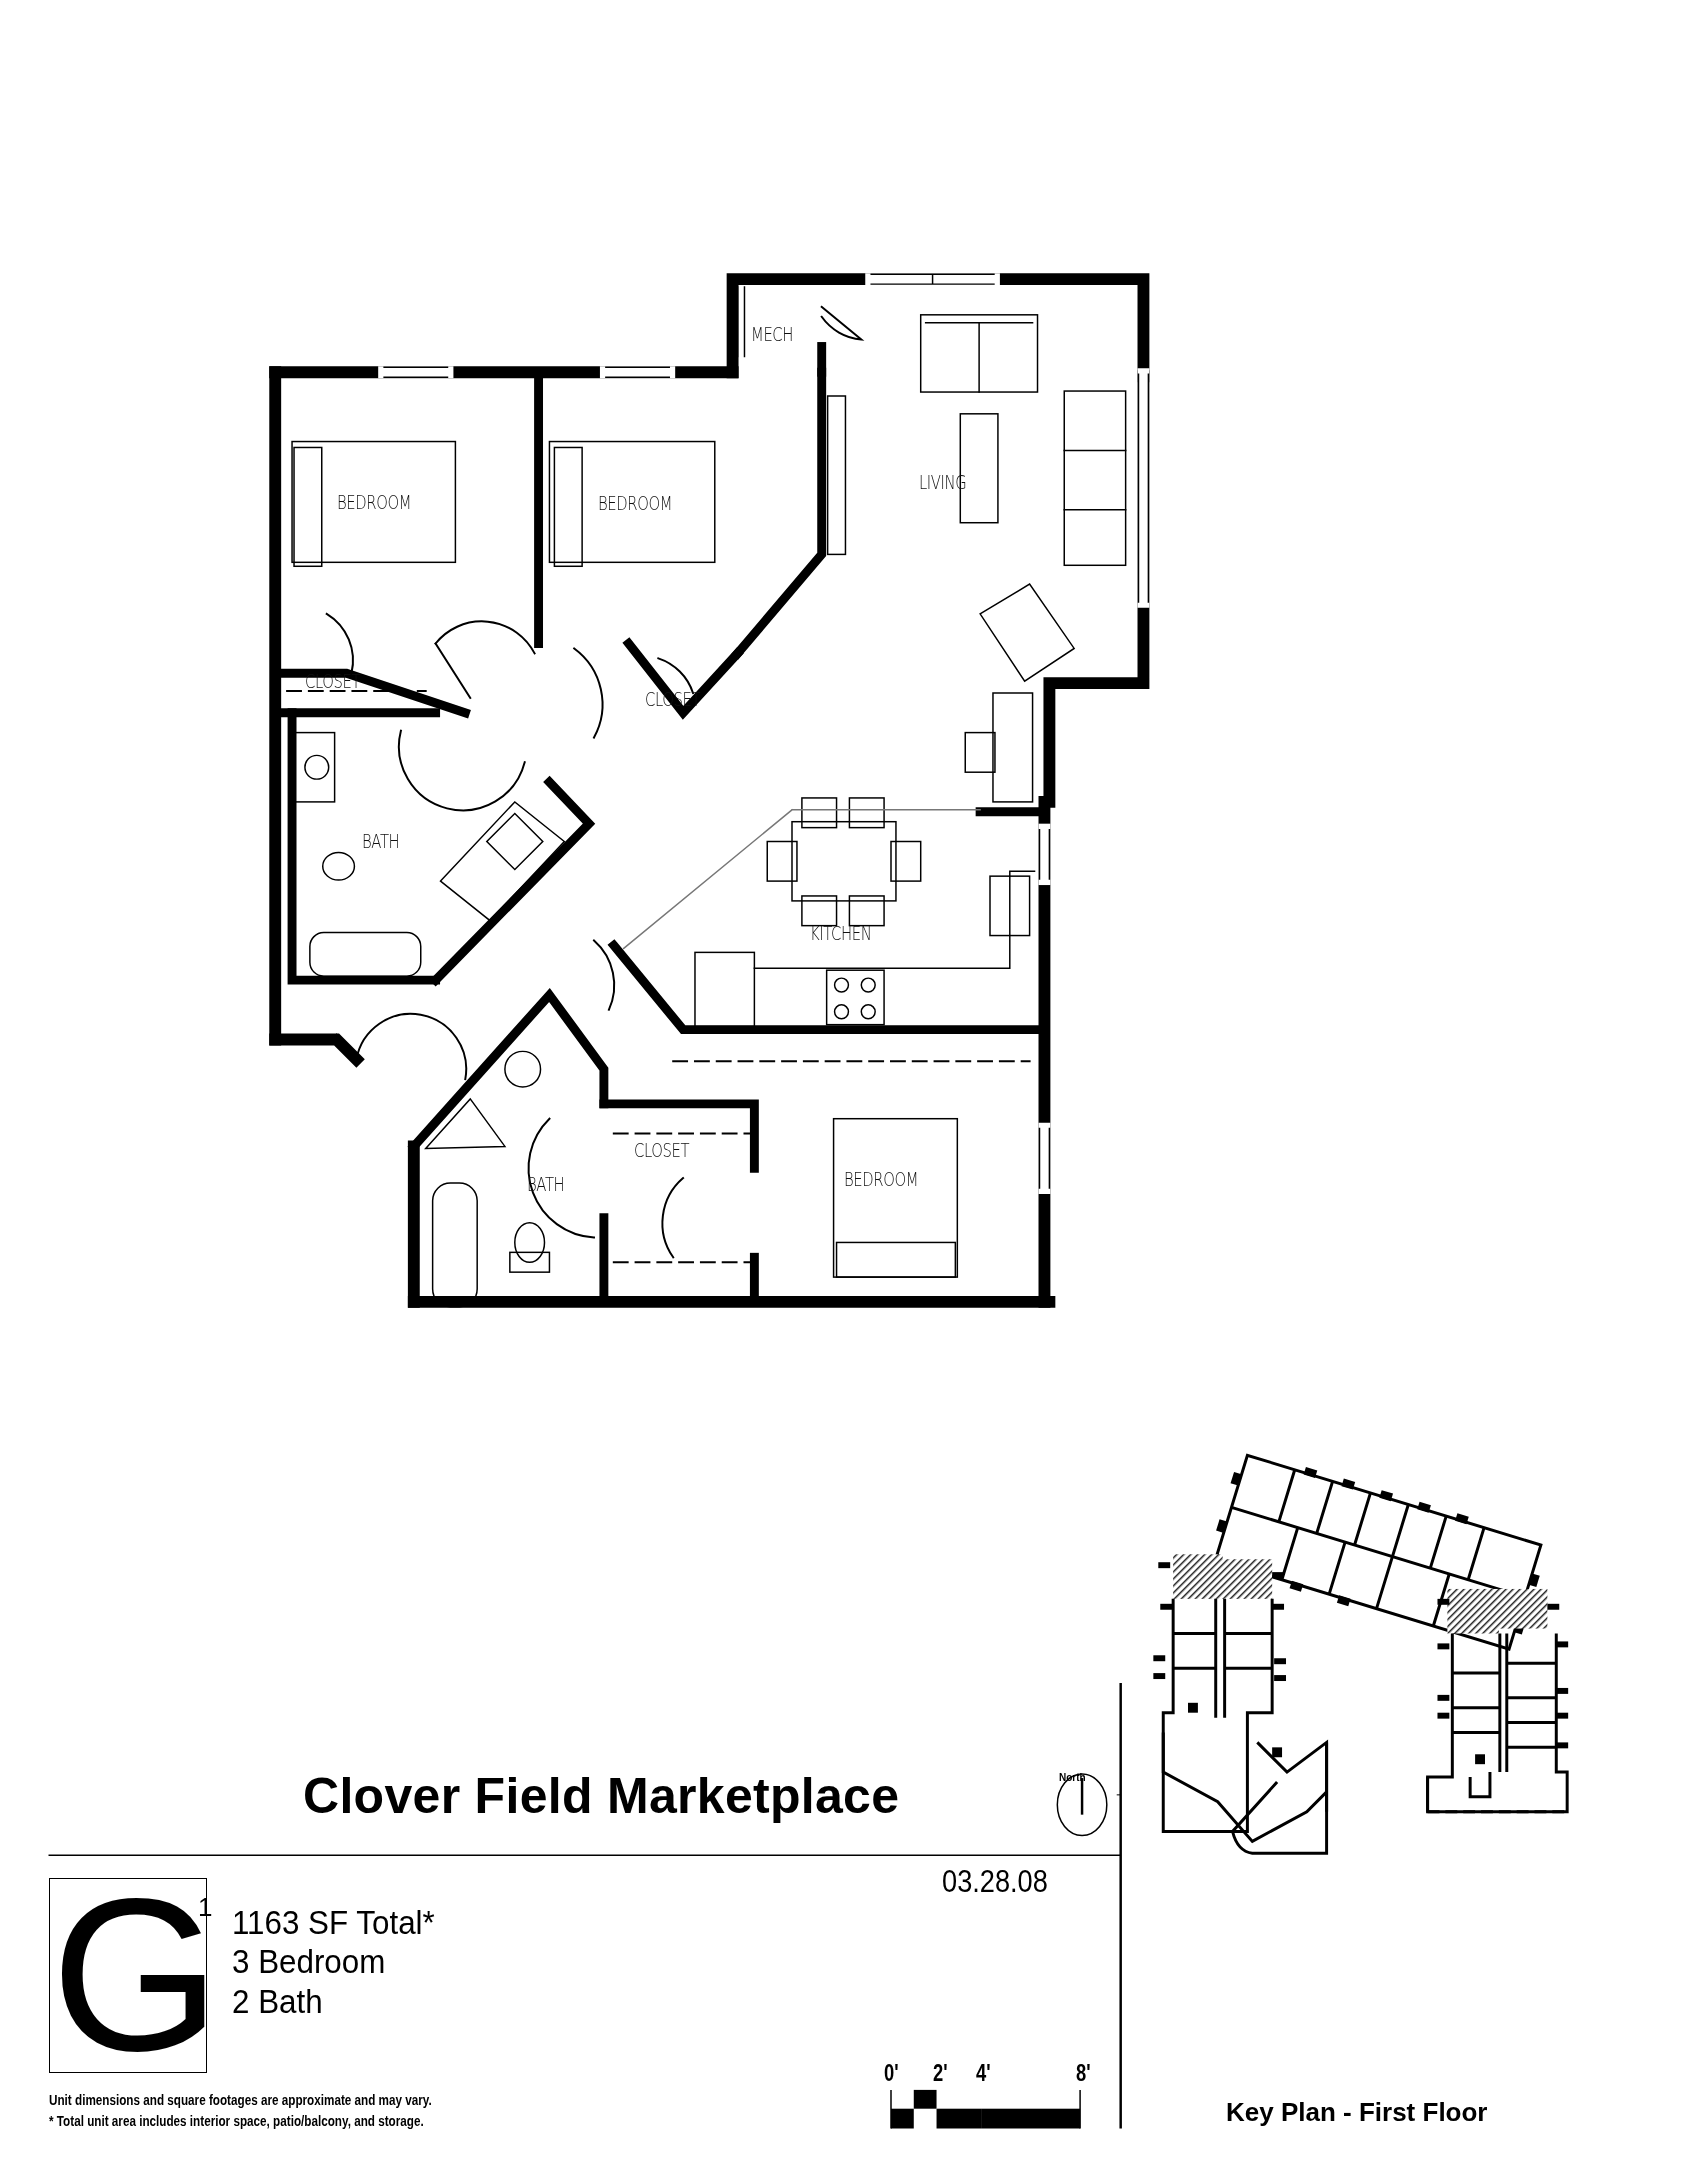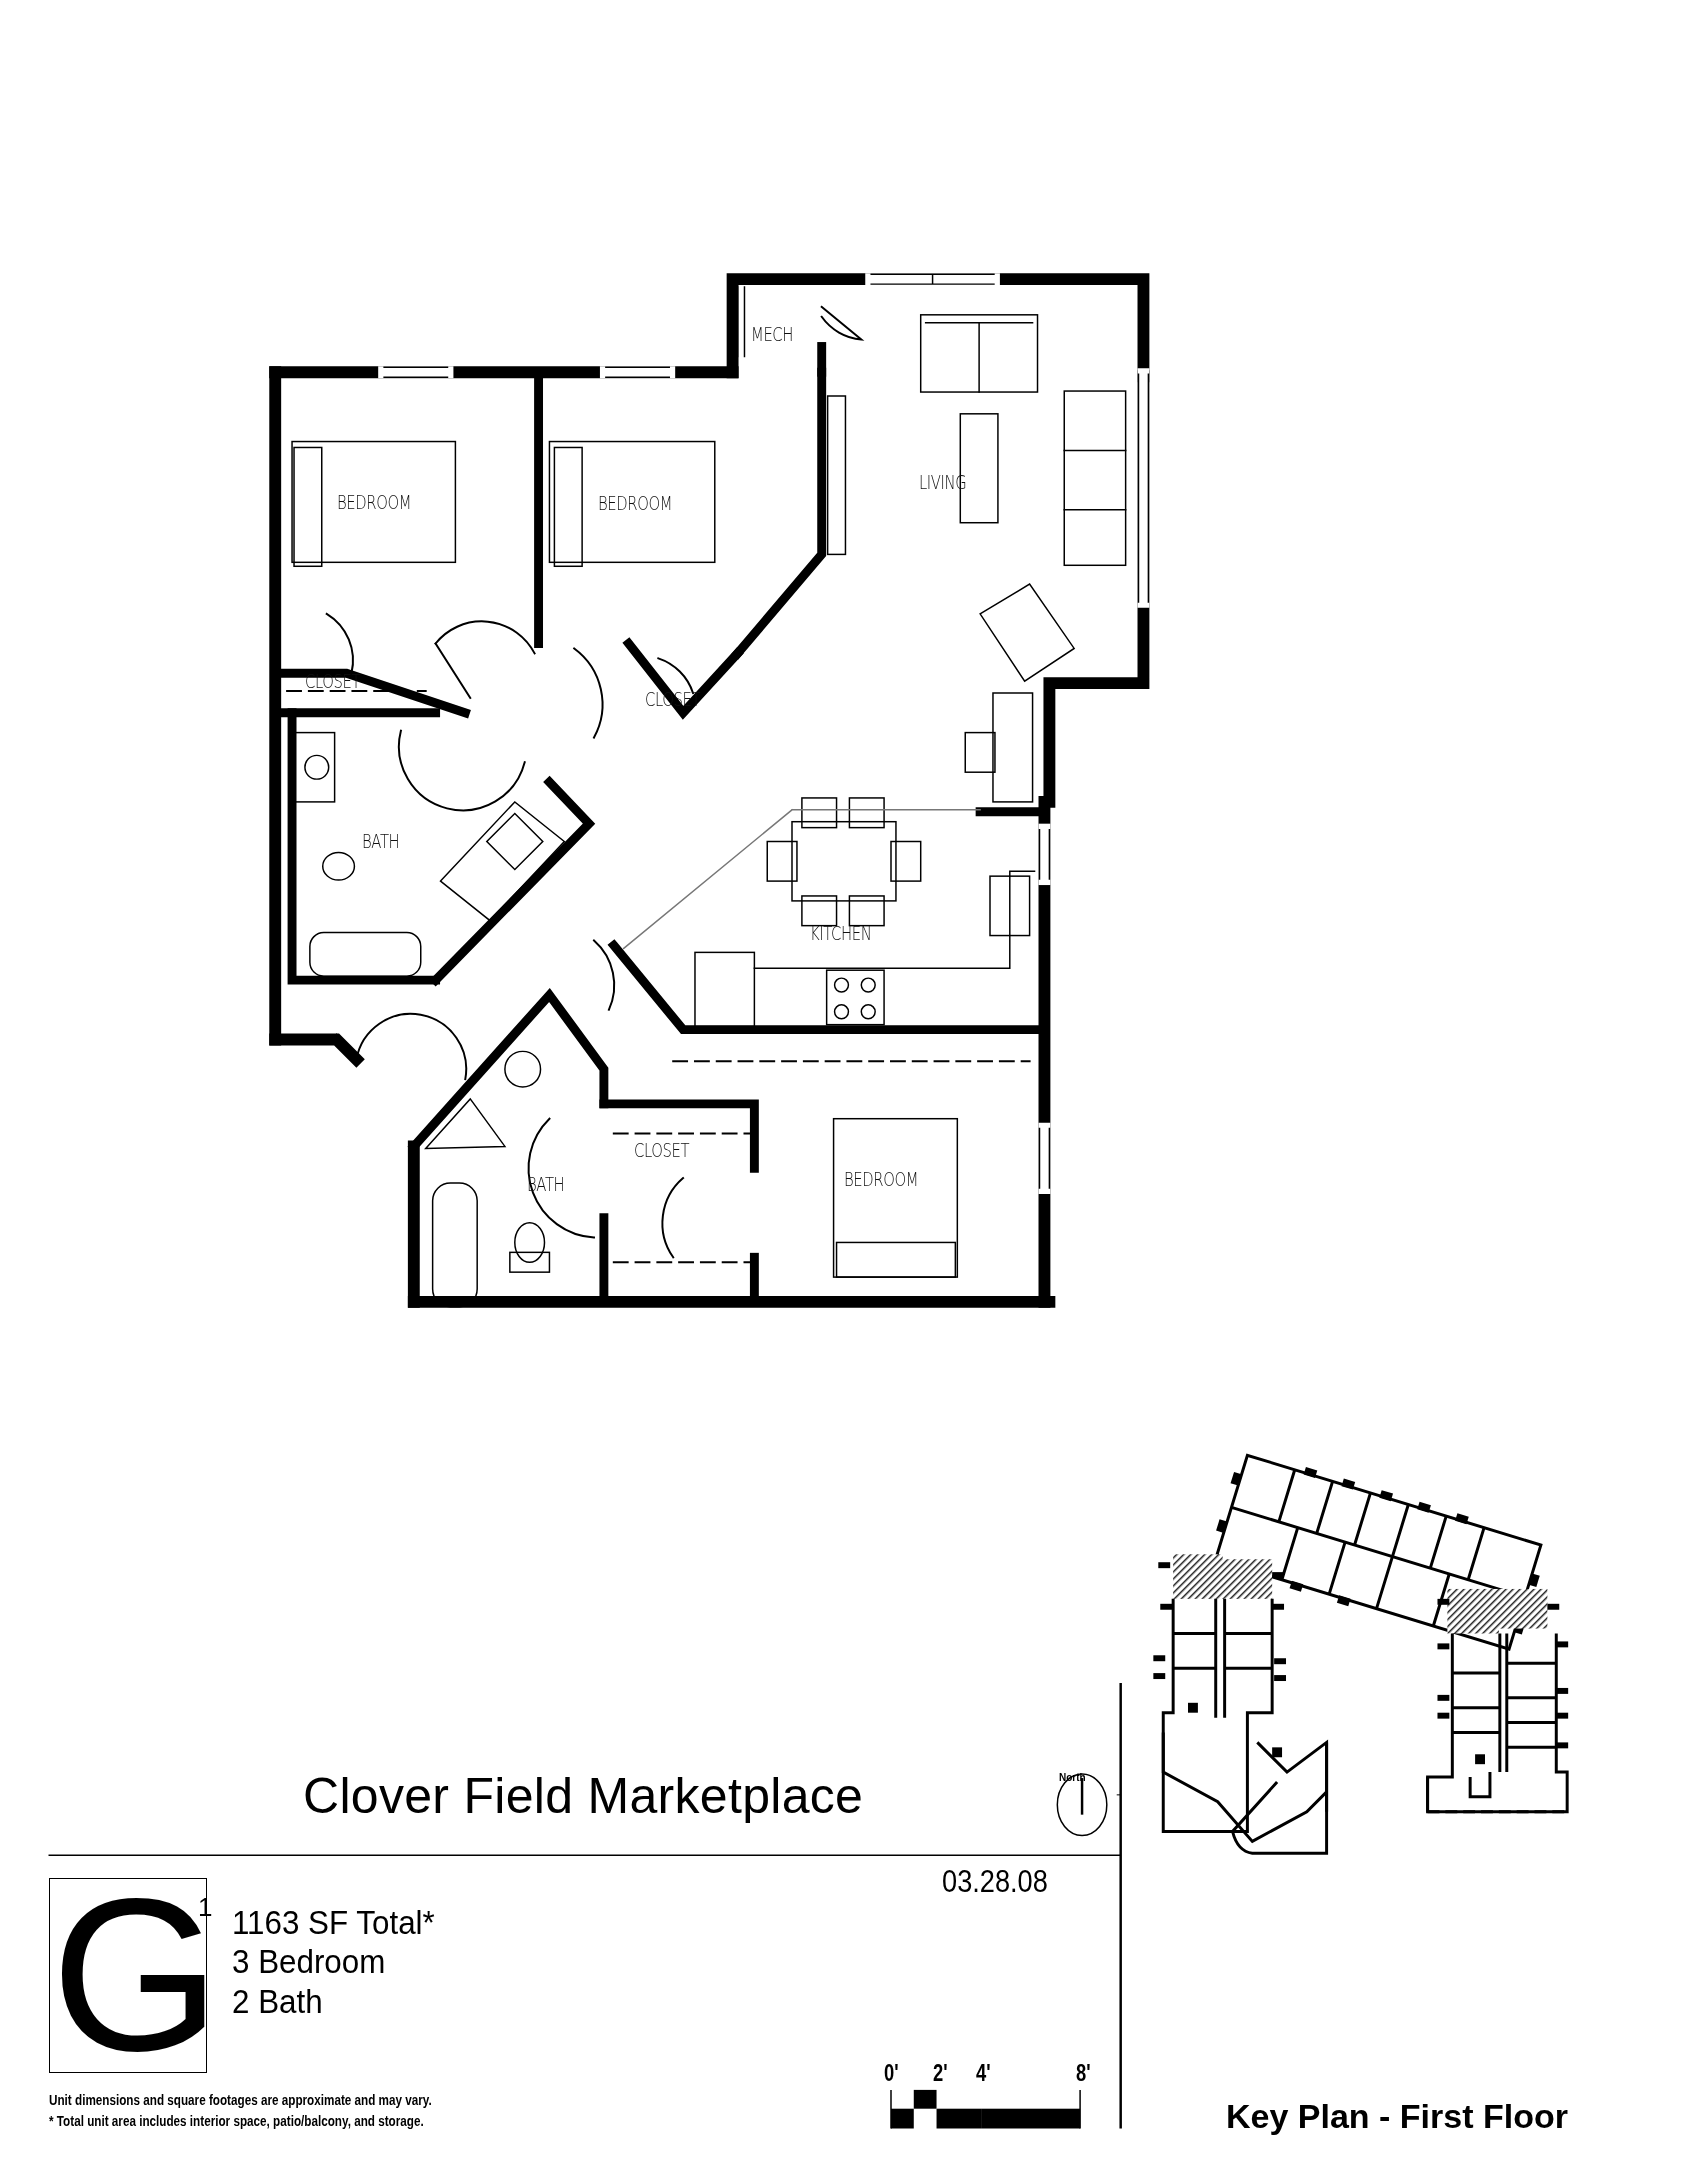--- a/index.html
+++ b/index.html
@@ -1,28 +1,28 @@
 <!DOCTYPE html>
 <html><head>
 <meta charset="utf-8">
 <style>
   html,body{margin:0;padding:0;background:#fff;}
   body{width:1683px;height:2178px;position:relative;overflow:hidden;font-family:"Liberation Sans",sans-serif;color:#000;}
   .abs{position:absolute;}
   svg{position:absolute;left:0;top:0;}
   .room-label{position:absolute;font-family:"DejaVu Sans",sans-serif;font-size:19px;font-weight:300;letter-spacing:-0.5px;color:#111;transform:scaleX(0.78);transform-origin:left top;white-space:nowrap;}
-  .title{left:303px;top:1767px;font-size:50px;font-weight:normal;letter-spacing:0.3px;}
+  .title{left:303px;top:1767px;font-size:50px;font-weight:bold;letter-spacing:0.3px;}
   .date{left:942px;top:1863px;font-size:32px;transform:scaleX(0.85);transform-origin:left top;}
   .unit-box{left:49px;top:1878px;width:158px;height:195px;border:1.5px solid #000;box-sizing:border-box;}
   .unit-letter{left:51px;top:1876px;font-size:218px;line-height:198px;font-weight:normal;}
   .unit-sup{left:198px;top:1892px;font-size:26px;}
   .spec{left:232px;font-size:33px;line-height:40px;transform:scaleX(0.95);transform-origin:left top;}
   .note{left:49px;font-size:15px;font-weight:bold;transform:scaleX(0.78);transform-origin:left top;white-space:nowrap;}
   .scale-lbl{font-size:23px;font-weight:bold;transform:scaleX(0.8);transform-origin:left top;}
-  .keyplan-lbl{left:1226px;top:2097px;font-size:34px;font-weight:bold;}
+  .keyplan-lbl{left:1226px;top:2097px;font-size:26px;font-weight:bold;}
   .north-lbl{left:1040px;top:1772px;font-size:10px;font-weight:bold;margin-left:19px;}
 </style>
 </head>
 <body>
 
 <svg width="1683" height="1386" viewBox="0 0 1700 1400">
   <g fill="none" stroke="#000" stroke-linecap="square">
 
     <g stroke-width="12">
 

